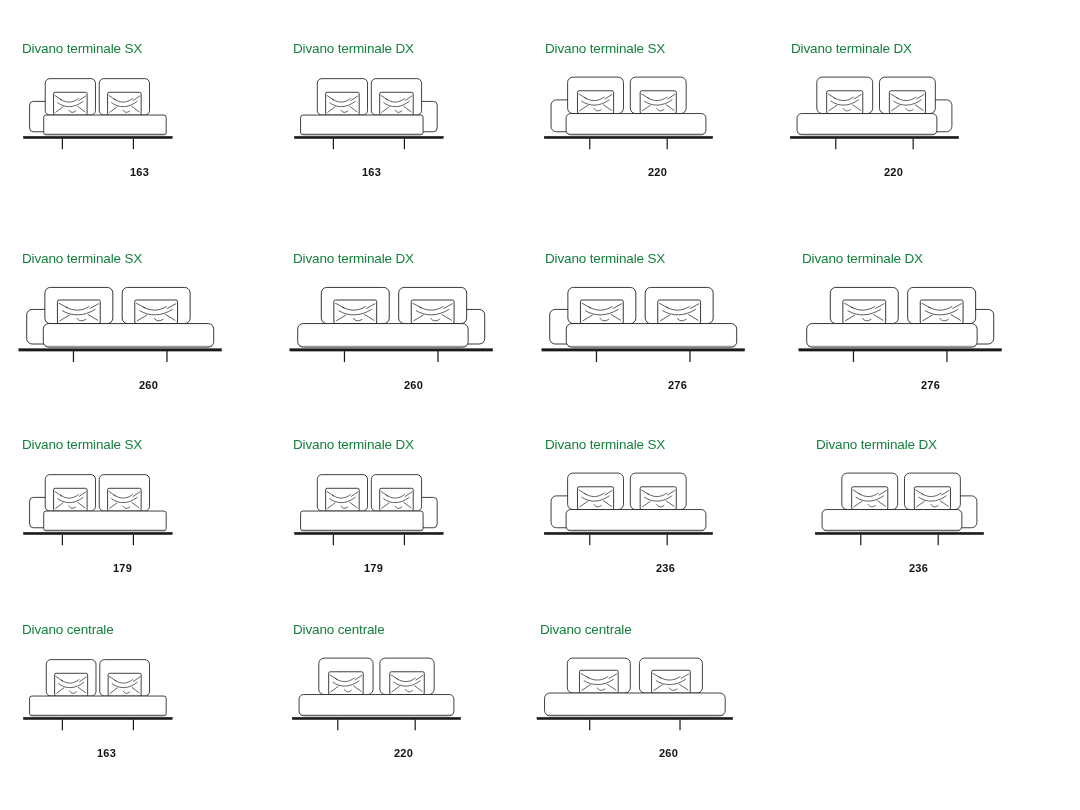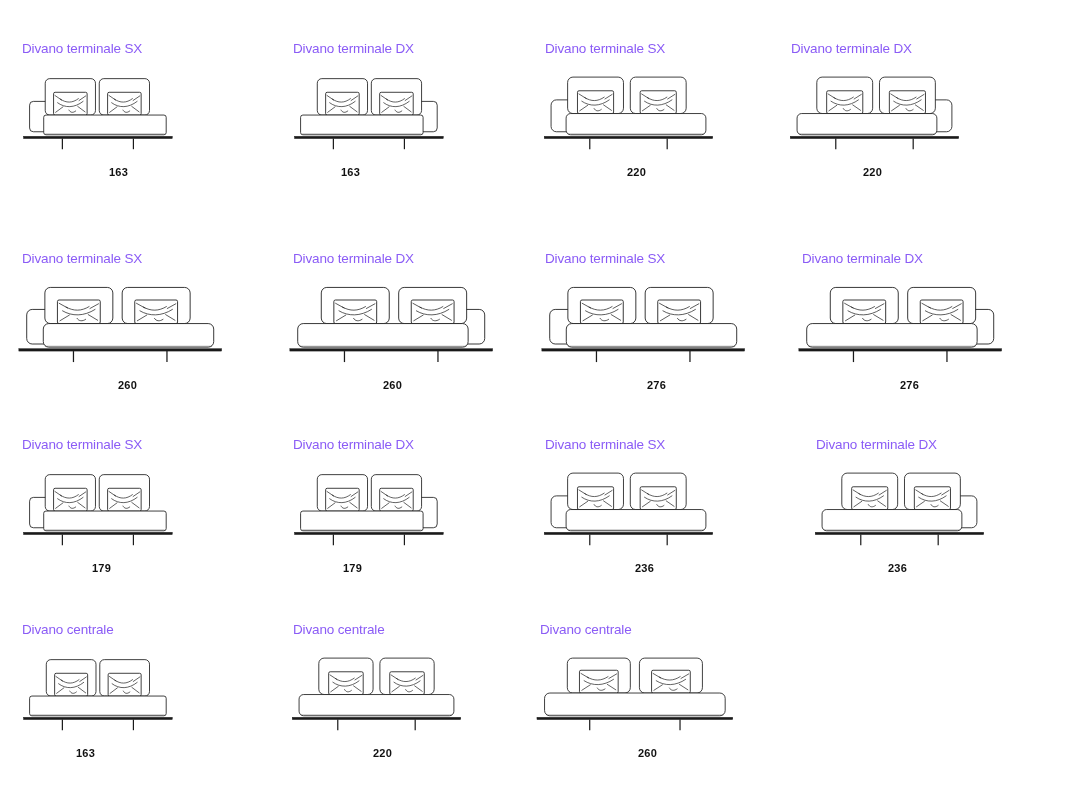--- a/index.html
+++ b/index.html
@@ -26,21 +26,21 @@
     position: absolute;
   }
 
   .item-title {
     position: absolute;
     left: 0;
     top: 0;
     font-size: 13.5px;
     font-weight: 400;
     letter-spacing: -0.15px;
-    color: #8b5cf6;
+    color: #15803d;
     white-space: nowrap;
     line-height: 1;
   }
 
   .drawing {
     position: absolute;
     left: 0;
   }
 
   .drawing svg {
@@ -49,21 +49,21 @@
   }
 
   .dim-label {
     position: absolute;
     font-size: 11px;
     font-weight: 700;
     letter-spacing: 0.2px;
     color: #111111;
     white-space: nowrap;
     line-height: 1;
-    text-align: left;
+    text-align: right;
   }
 </style>
 </head>
 <body>
 
 <div id="sheet">
     <div class="item" style="left: 22px; top: 42px;">
       <div class="item-title">Divano terminale SX</div>
       <div class="drawing" style="top: 26px;">
         <svg viewBox="0 0 200 112" width="175" height="85" preserveAspectRatio="xMinYMin meet" role="img">

